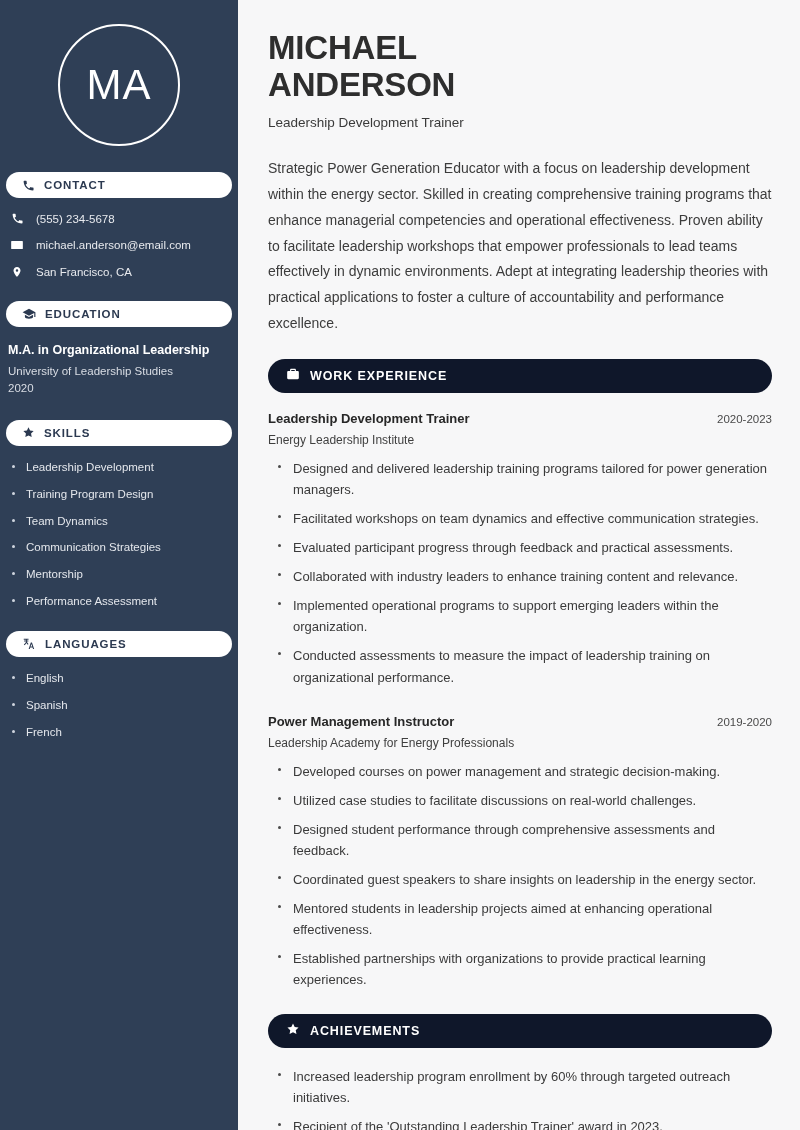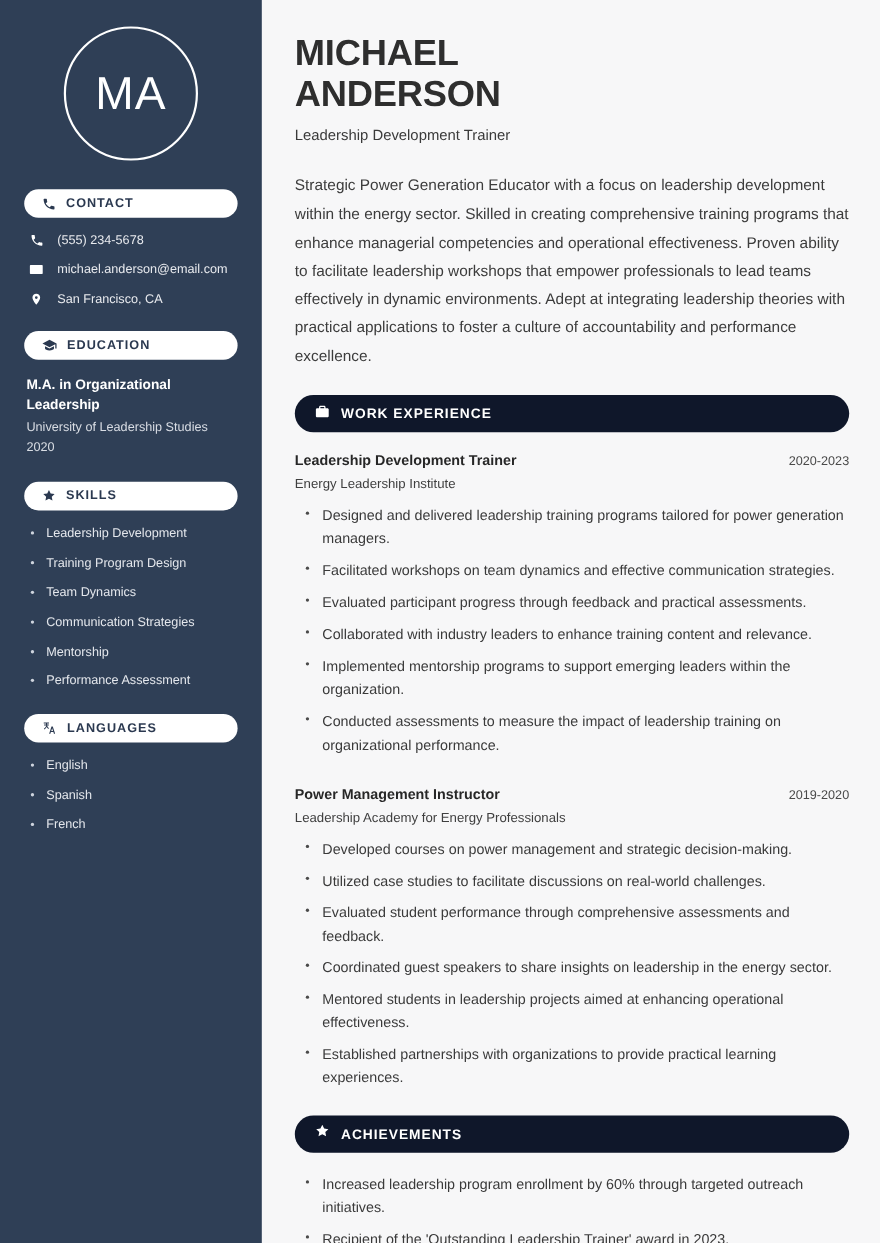--- a/index.html
+++ b/index.html
@@ -19,21 +19,21 @@
     display: flex;
     background: #f7f7f8;
   }
 
   
   .sidebar {
     width: 238px;
     min-width: 238px;
     background: #2f3f56;
     color: #ffffff;
-    padding: 0 22px;
+    padding: 0 6px;
     position: relative;
   }
 
   .avatar-wrap {
     display: flex;
     justify-content: center;
     margin-top: 24px;
     margin-bottom: 26px;
   }
   .avatar {
@@ -321,37 +321,37 @@
       <div class="job-top">
         <span class="job-role">Leadership Development Trainer</span>
         <span class="job-dates">2020-2023</span>
       </div>
       <div class="job-org">Energy Leadership Institute</div>
       <ul class="bullets">
         <li>Designed and delivered leadership training programs tailored for power generation managers.</li>
         <li>Facilitated workshops on team dynamics and effective communication strategies.</li>
         <li>Evaluated participant progress through feedback and practical assessments.</li>
         <li>Collaborated with industry leaders to enhance training content and relevance.</li>
-        <li>Implemented mentorship programs to support emerging leaders within the organization.</li>
+        <li>Implemented operational programs to support emerging leaders within the organization.</li>
         <li>Conducted assessments to measure the impact of leadership training on organizational performance.</li>
       </ul>
     </div>
 
     <div class="job-gap"></div>
 
     <div class="job">
       <div class="job-top">
         <span class="job-role">Power Management Instructor</span>
         <span class="job-dates">2019-2020</span>
       </div>
       <div class="job-org">Leadership Academy for Energy Professionals</div>
       <ul class="bullets">
         <li>Developed courses on power management and strategic decision-making.</li>
         <li>Utilized case studies to facilitate discussions on real-world challenges.</li>
-        <li>Evaluated student performance through comprehensive assessments and feedback.</li>
+        <li>Designed student performance through comprehensive assessments and feedback.</li>
         <li>Coordinated guest speakers to share insights on leadership in the energy sector.</li>
         <li>Mentored students in leadership projects aimed at enhancing operational effectiveness.</li>
         <li>Established partnerships with organizations to provide practical learning experiences.</li>
       </ul>
     </div>
 
     <div class="ach-gap"></div>
 
     <div class="sec-header">
       <span class="ic">

